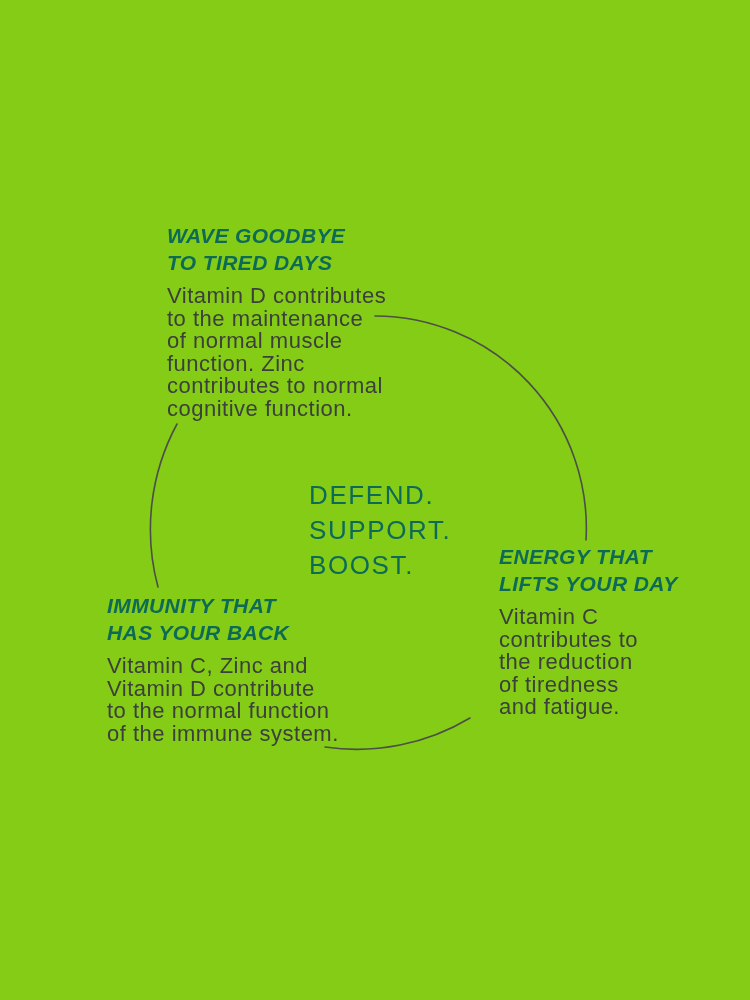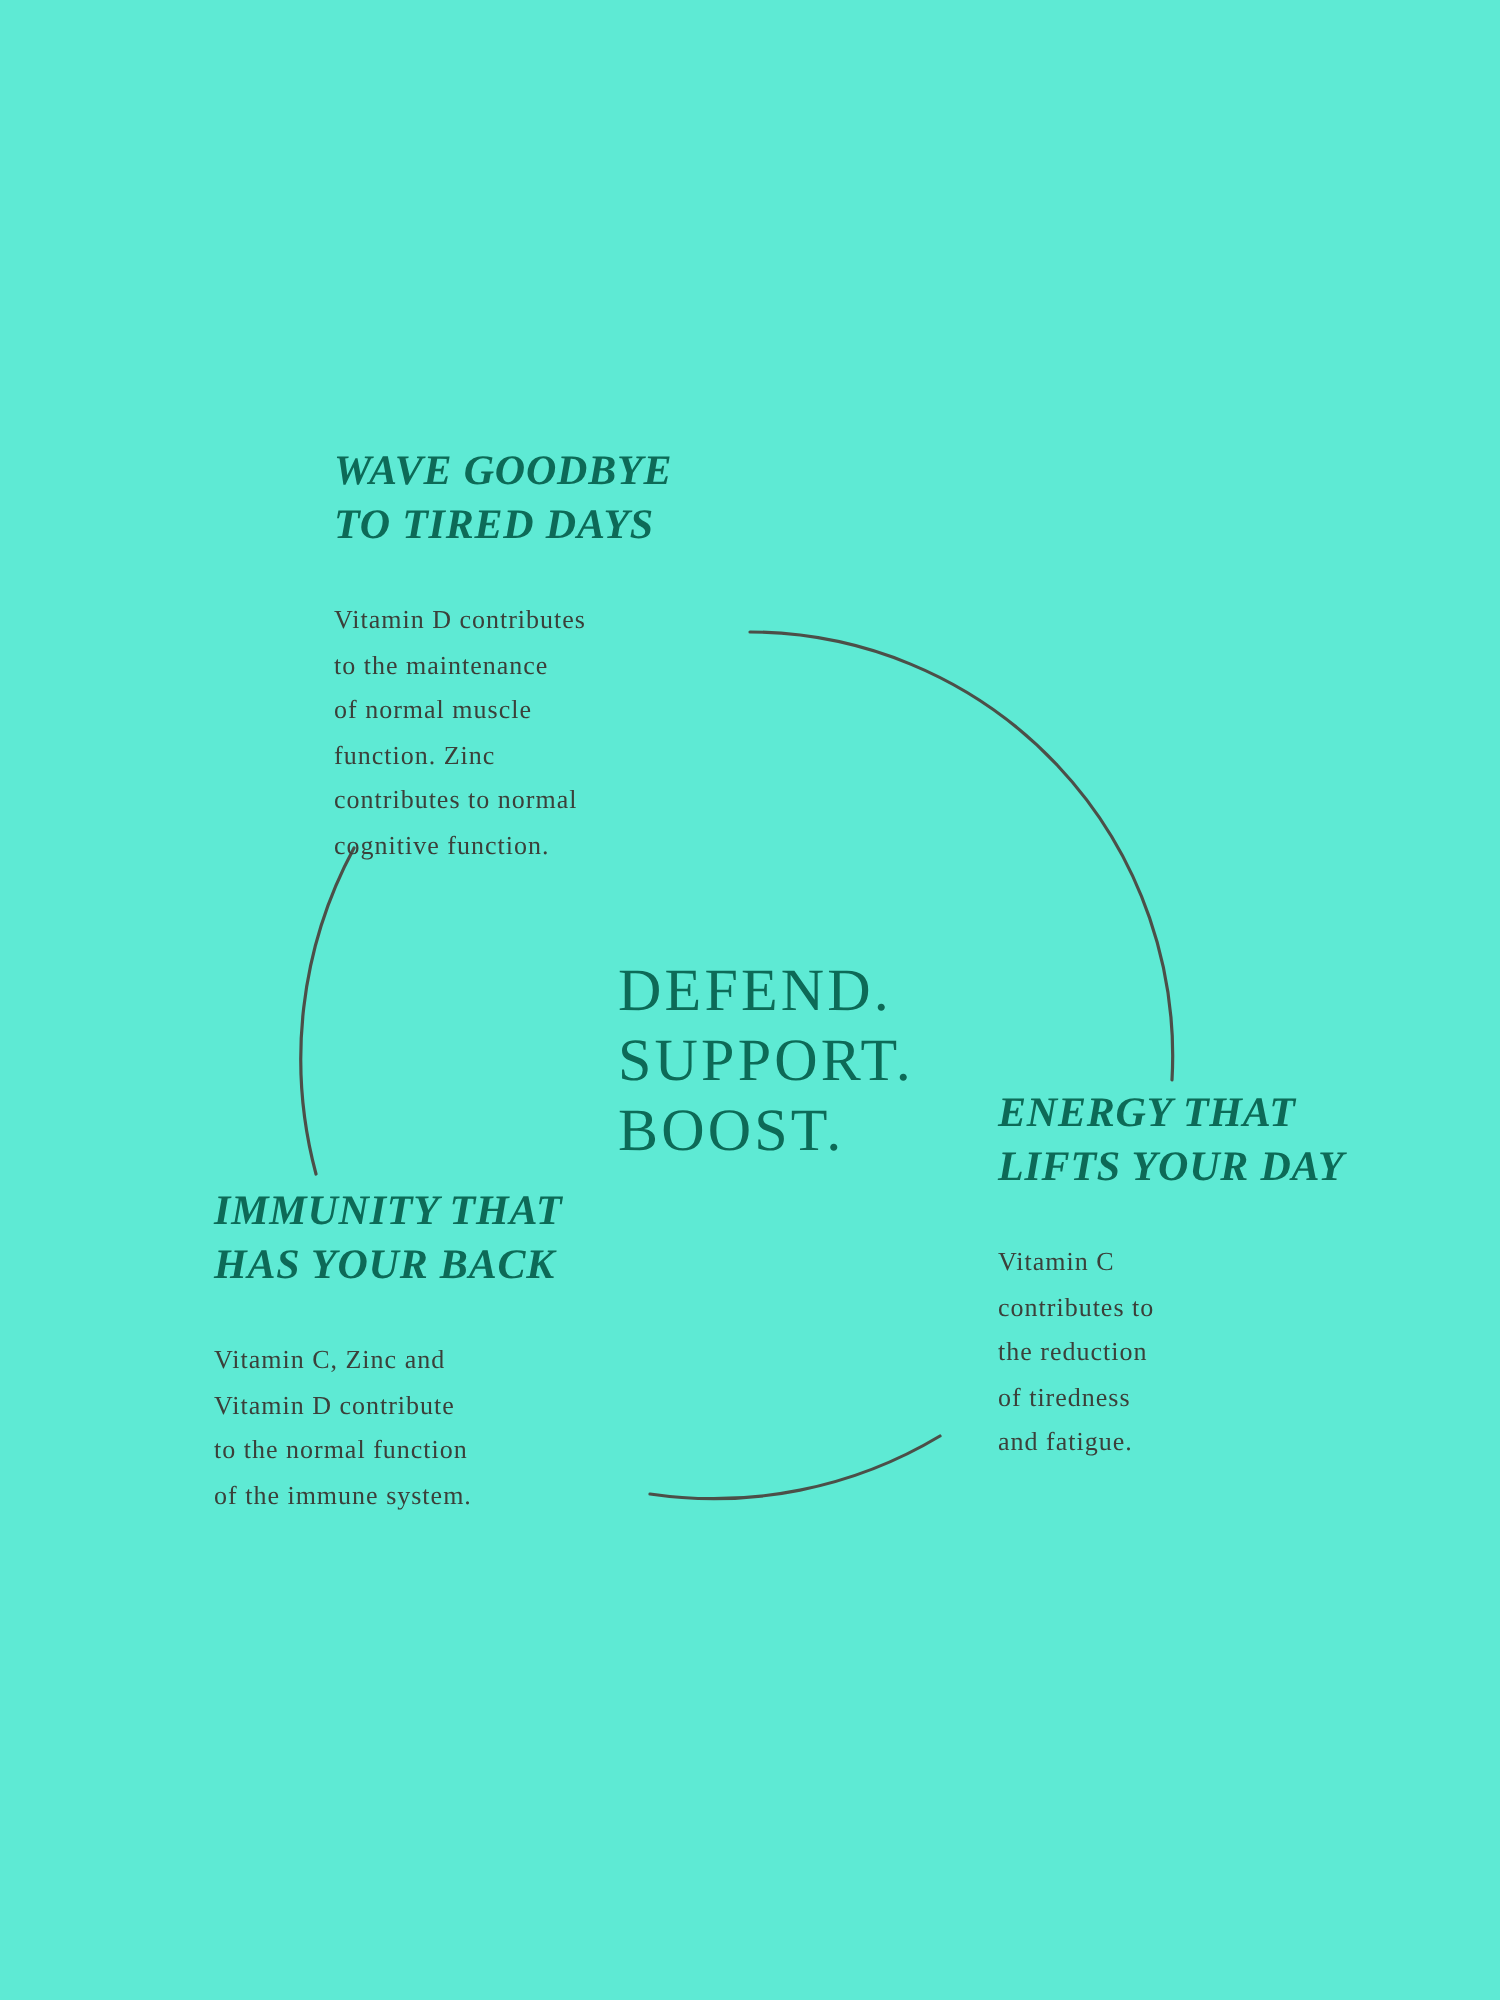--- a/index.html
+++ b/index.html
@@ -3,23 +3,23 @@
 <meta charset="utf-8">
 <style>
   html, body {
     margin: 0;
     padding: 0;
   }
   .canvas {
     position: relative;
     width: 750px;
     height: 1000px;
-    background: #5eead4;
+    background: #84cc16;
     overflow: hidden;
-    font-family: Liberation Serif, serif;
+    font-family: Liberation Sans, sans-serif;
   }
   svg.arcs {
     position: absolute;
     left: 0;
     top: 0;
     width: 750px;
     height: 1000px;
     pointer-events: none;
   }
   svg.arcs path {
@@ -34,35 +34,35 @@
   .heading {
     font-style: italic;
     font-weight: bold;
     font-size: 21px;
     line-height: 27px;
     letter-spacing: 0.4px;
     color: #0d6a57;
     white-space: pre-line;
   }
   .body-text {
-    margin-top: 23px;
-    font-size: 13px;
+    margin-top: 9px;
+    font-size: 22px;
     line-height: 22.5px;
     letter-spacing: 0.5px;
     color: #3b403a;
     white-space: pre-line;
   }
   .block-tired    { left: 167px; top: 222px; }
   .block-energy   { left: 499px; top: 543px; }
   .block-immunity { left: 107px; top: 592px; }
   .center-tagline {
     position: absolute;
     left: 309px;
     top: 478px;
-    font-size: 30px;
+    font-size: 26px;
     line-height: 35px;
     letter-spacing: 1.6px;
     color: #0d6a57;
     white-space: pre-line;
   }
 </style>
 </head>
 <body>
 
 <div class="canvas">

